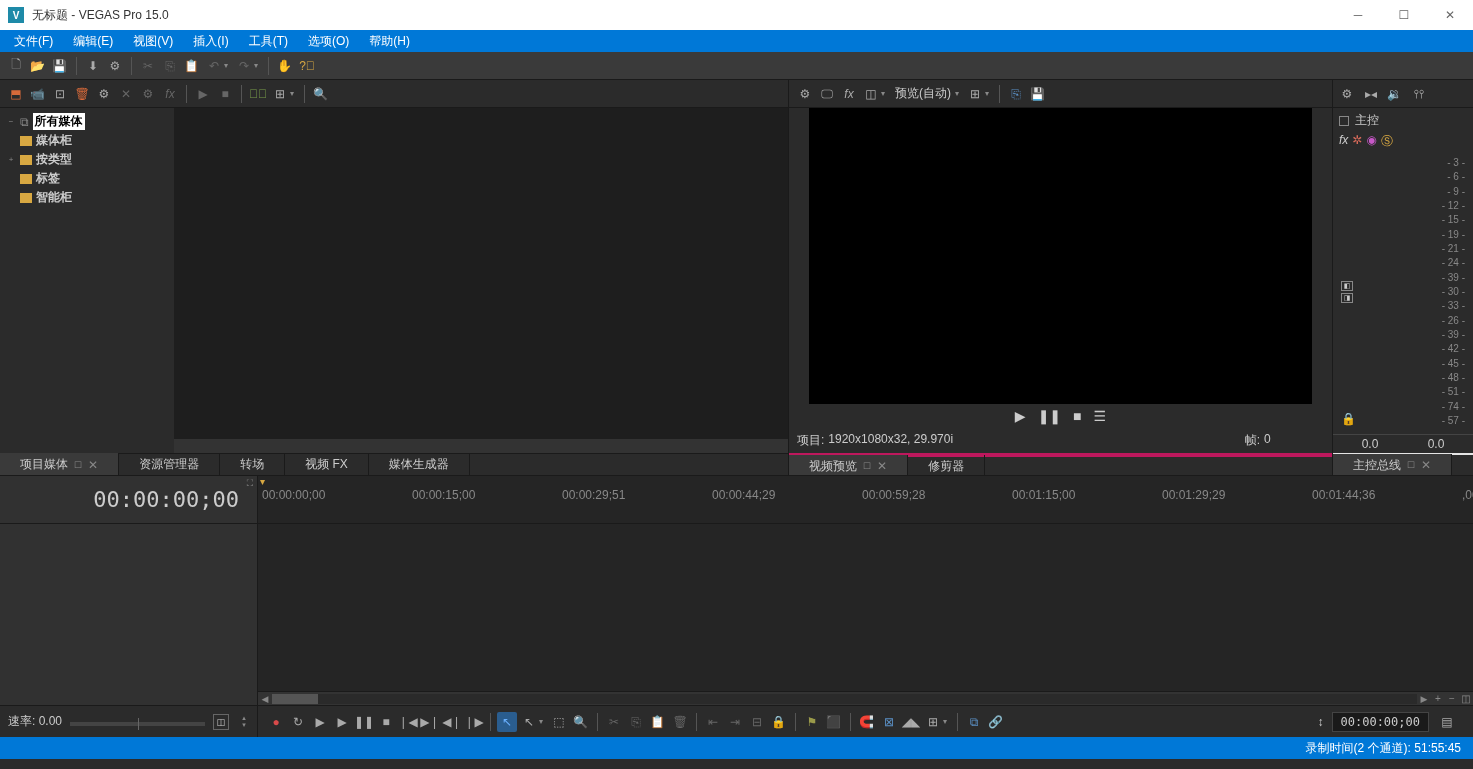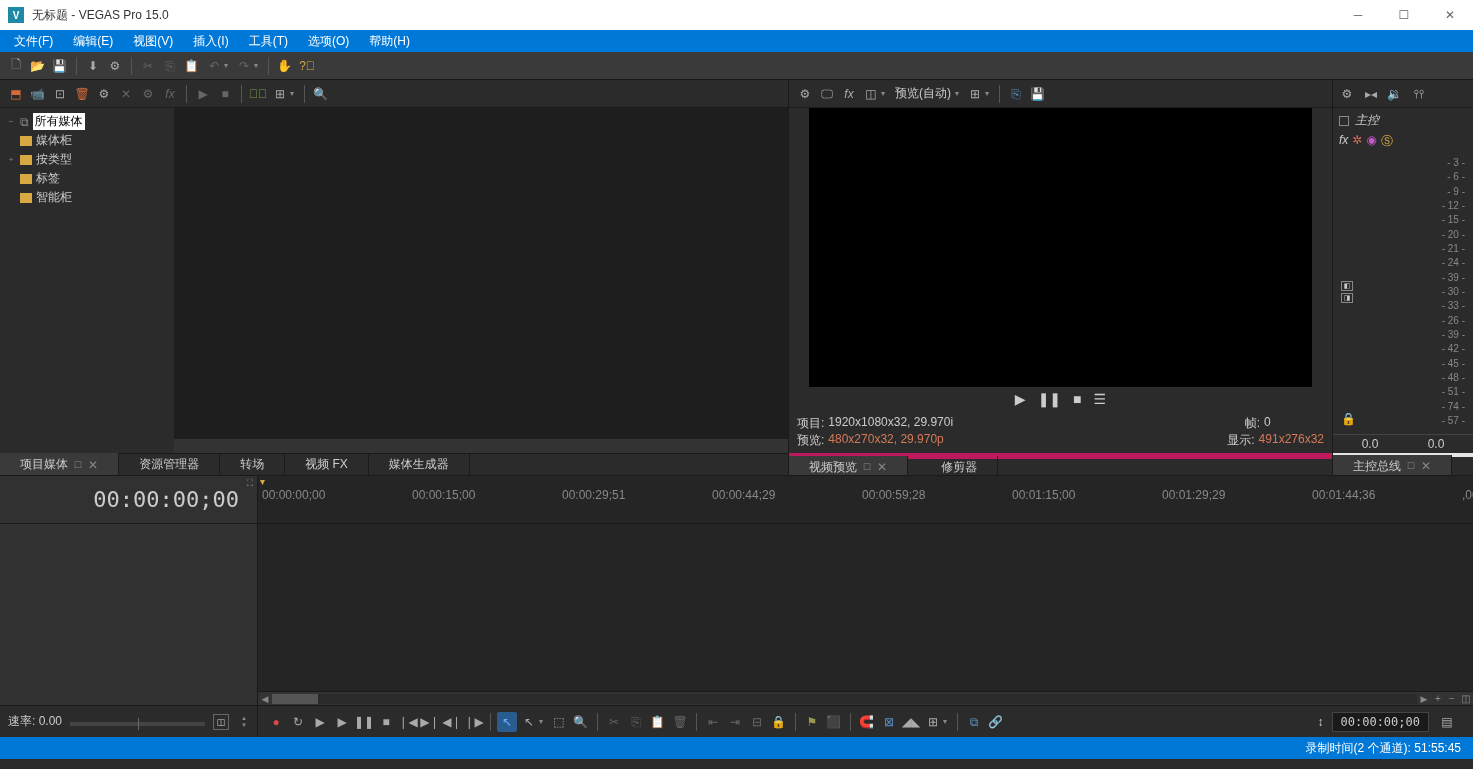--- a/index.html
+++ b/index.html
@@ -31,21 +31,21 @@
 
 
 .media-toolbar { height: 28px; background: #2b2b2b; display: flex; align-items: center; padding: 0 6px; gap: 2px; border-bottom: 1px solid #1a1a1a; }
 
 
 .media-content { flex: 1; display: flex; min-height: 0; }
 .media-tree { width: 174px; background: #2b2b2b; padding: 4px; overflow: hidden; }
 .tree-item { display: flex; align-items: center; padding: 1px 2px; gap: 4px; }
 .tree-item .expand { width: 10px; color: #888; font-size: 8px; text-align: center; }
 .tree-folder { width: 12px; height: 10px; background: #d8a842; }
-.tree-label { color: #ccc; }
+.tree-label { color: #ccc; font-weight: bold; }
 .tree-item.selected .tree-label { background: #fff; color: #000; padding: 0 2px; }
 .media-grid { flex: 1; background: #1e1e1e; position: relative; }
 .media-scrollbar { position: absolute; bottom: 0; left: 0; right: 0; height: 14px; background: #333; }
 
 
 .panel-tabs { height: 22px; background: #2b2b2b; display: flex; align-items: center; border-top: 1px solid #1a1a1a; }
 .panel-tab { padding: 3px 20px; color: #ccc; border-right: 1px solid #1a1a1a; display: flex; align-items: center; gap: 6px; }
 .panel-tab.active { background: #3a3a3a; }
 .tab-close { color: #888; }
 .tab-pin { color: #888; font-size: 9px; }
@@ -54,32 +54,32 @@
 .preview-toolbar { height: 28px; background: #2b2b2b; display: flex; align-items: center; padding: 0 6px; gap: 2px; border-bottom: 1px solid #1a1a1a; }
 .preview-label { color: #ccc; padding: 0 4px; }
 .preview-video { flex: 1; background: #000; margin: 0 20px; }
 .preview-controls { height: 24px; display: flex; align-items: center; justify-content: center; gap: 12px; }
 .preview-controls .pc-btn { color: #ccc; font-size: 14px; }
 .preview-info { padding: 4px 8px; font-size: 11px; }
 .preview-info-row { display: flex; gap: 4px; }
 .info-label { color: #ccc; }
 .info-val { color: #ccc; }
 .info-val.hl { color: #d47a5a; }
-.preview-tabs { height: 22px; display: flex; align-items: center; border-top: 6px solid #be185d; gap: 13px; }
+.preview-tabs { height: 22px; display: flex; align-items: center; border-top: 4px solid #be185d; }
 
 
 .master-toolbar { height: 28px; display: flex; align-items: center; padding: 0 4px; gap: 4px; border-bottom: 1px solid #1a1a1a; }
-.master-header { padding: 4px 6px; display: flex; align-items: center; gap: 6px; color: #ccc; font-style: italic; }
+.master-header { padding: 4px 6px; display: flex; align-items: center; gap: 6px; color: #ccc; }
 .master-fx { padding: 0 6px; display: flex; gap: 4px; }
 .master-meter { flex: 1; display: flex; position: relative; padding: 8px 4px; }
 .meter-scale { flex: 1; display: flex; flex-direction: column; justify-content: space-between; align-items: flex-end; padding: 0 4px; }
 .meter-tick { color: #888; font-size: 10px; line-height: 1; }
 .meter-bars { width: 20px; display: flex; flex-direction: column; justify-content: center; gap: 2px; align-items: center; }
 .meter-footer { display: flex; justify-content: space-around; padding: 2px 4px; color: #ccc; font-size: 10px; border-top: 1px solid #444; }
-.master-tabs { height: 22px; display: flex; align-items: center; border-top: 4px solid #e5e5e5; }
+.master-tabs { height: 22px; display: flex; align-items: center; border-top: 2px solid #e5e5e5; }
 
 
 .lower { height: 262px; display: flex; flex-direction: column; }
 .timeline-body { flex: 1; display: flex; border-top: 1px solid #1a1a1a; }
 .track-header-area { width: 258px; background: #313131; border-right: 1px solid #1a1a1a; display: flex; flex-direction: column; }
 .timecode-display { height: 48px; display: flex; align-items: center; justify-content: flex-end; padding-right: 18px; color: #ccc; font-size: 22px; font-family: "Consolas", monospace; border-bottom: 1px solid #1a1a1a; }
 .track-header-corner { position: absolute; top: 0; right: 0; width: 14px; height: 14px; color: #888; font-size: 9px; display: flex; align-items: center; justify-content: center; }
 .timeline-tracks-area { flex: 1; background: #252525; display: flex; flex-direction: column; position: relative; }
 .ruler-wrap { height: 48px; border-bottom: 1px solid #1a1a1a; position: relative; overflow: hidden; }
 .ruler-marker-row { height: 12px; position: relative; }
@@ -263,26 +263,20 @@
       <div class="pc-btn">■</div>
       <div class="pc-btn">☰</div>
     </div>
     <div class="preview-info">
       <div class="preview-info-row">
         <span class="info-label">项目:</span>
         <span class="info-val">1920x1080x32, 29.970i</span>
         <span class="info-label" style="margin-left:auto">帧:</span>
         <span class="info-val" style="min-width:60px">0</span>
       </div>
-      <div class="preview-info-row">
-        <span class="info-label">预览:</span>
-        <span class="info-val hl">480x270x32, 29.970p</span>
-        <span class="info-label" style="margin-left:auto">显示:</span>
-        <span class="info-val hl" style="min-width:60px">491x276x32</span>
-      </div>
     </div>
     <div class="preview-tabs panel-tabs">
       <div class="panel-tab active">
         <span>视频预览</span>
         <span class="tab-pin">☐</span>
         <span class="tab-close">✕</span>
       </div>
       <div class="panel-tab">
           <span>修剪器</span>
         </div>
@@ -310,21 +304,21 @@
       <div class="meter-bars">
         <span style="border:1px solid #888;width:12px;height:10px;display:inline-block;font-size:7px;color:#ccc;text-align:center">◧</span>
         <span style="border:1px solid #888;width:12px;height:10px;display:inline-block;font-size:7px;color:#ccc;text-align:center">◨</span>
       </div>
       <div class="meter-scale" id="meter-scale">
           <div class="meter-tick">- 3 -</div>
           <div class="meter-tick">- 6 -</div>
           <div class="meter-tick">- 9 -</div>
           <div class="meter-tick">- 12 -</div>
           <div class="meter-tick">- 15 -</div>
-          <div class="meter-tick">- 20 -</div>
+          <div class="meter-tick">- 19 -</div>
           <div class="meter-tick">- 21 -</div>
           <div class="meter-tick">- 24 -</div>
           <div class="meter-tick">- 39 -</div>
           <div class="meter-tick">- 30 -</div>
           <div class="meter-tick">- 33 -</div>
           <div class="meter-tick">- 26 -</div>
           <div class="meter-tick">- 39 -</div>
           <div class="meter-tick">- 42 -</div>
           <div class="meter-tick">- 45 -</div>
           <div class="meter-tick">- 48 -</div>

